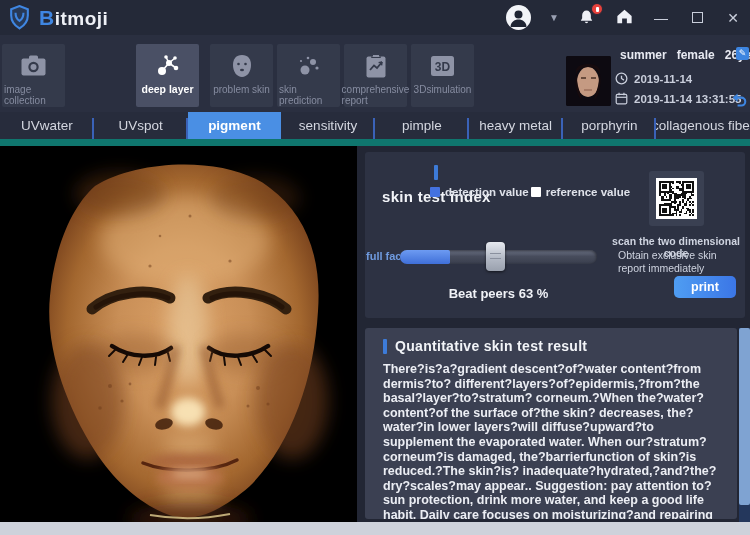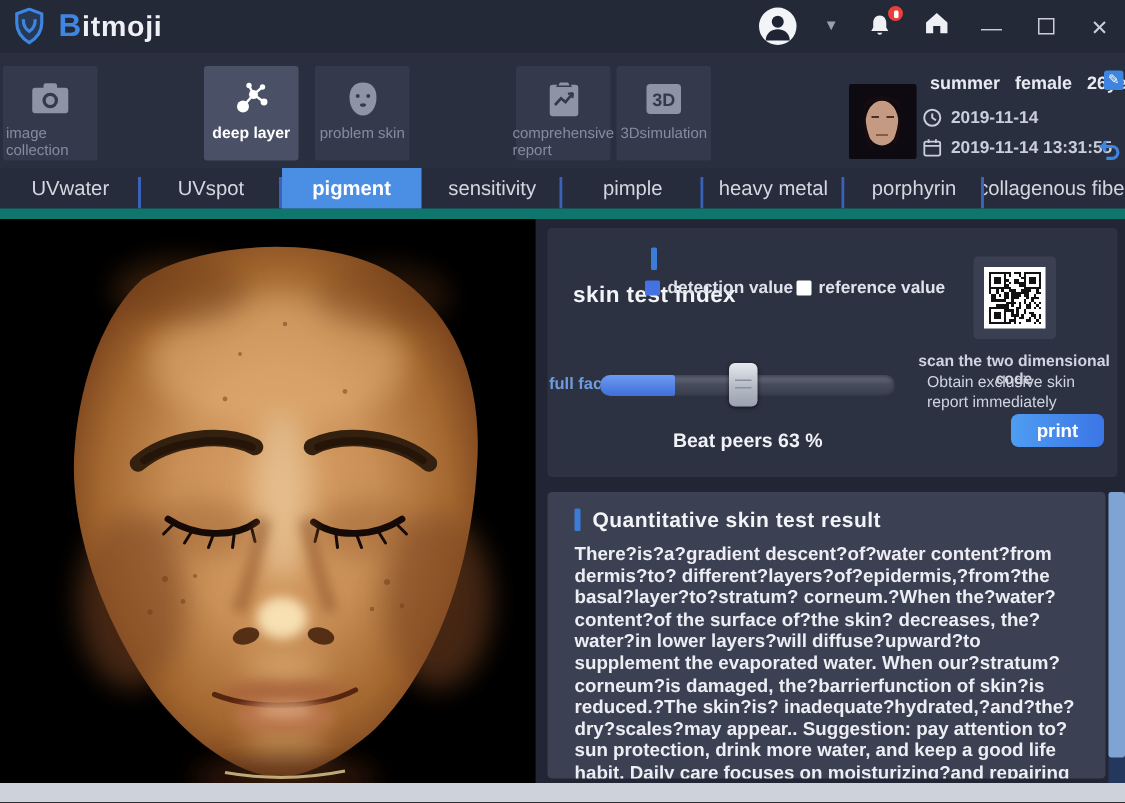--- a/index.html
+++ b/index.html
@@ -197,20 +197,32 @@
         <svg width="26" height="26" viewBox="0 0 26 26">
           <path d="M13 2 C19 2 22 6 22 12 C22 19 18 24 13 24 C8 24 4 19 4 12 C4 6 7 2 13 2 Z" fill="#8e93a6"></path>
           <circle cx="9.5" cy="11" r="1.3" fill="#343a4b"></circle>
           <circle cx="16.5" cy="11" r="1.3" fill="#343a4b"></circle>
           <ellipse cx="13" cy="17" rx="2" ry="1.2" fill="#343a4b"></ellipse>
         </svg>
       </span>
       <span class="tlabel">problem skin</span>
     </div>
 
+    <div class="tool-item" style="left:277px">
+      <span class="ticon">
+        <svg width="26" height="26" viewBox="0 0 26 26">
+          <circle cx="9" cy="17" r="4.5" fill="#8e93a6"></circle>
+          <circle cx="17" cy="9" r="3" fill="#8e93a6"></circle>
+          <circle cx="21" cy="15" r="1.6" fill="#8e93a6"></circle>
+          <circle cx="12" cy="5" r="1.3" fill="#8e93a6"></circle>
+          <circle cx="5" cy="8" r="1.1" fill="#8e93a6"></circle>
+        </svg>
+      </span>
+      <span class="tlabel">skin prediction</span>
+    </div>
 
     <div class="tool-item" style="left:344px">
       <span class="ticon">
         <svg width="24" height="26" viewBox="0 0 24 26">
           <rect x="2.5" y="3.5" width="19" height="21" rx="2" fill="#8e93a6"></rect>
           <path d="M9 1.5 h6 l1.5 3 h-9 Z" fill="#8e93a6" stroke="#343a4b" stroke-width="1"></path>
           <polyline points="6,17 10,12.5 13,15 18,9" fill="none" stroke="#343a4b" stroke-width="1.8"></polyline>
           <path d="M18 9 l-3.4 .6 M18 9 l-.4 3.4" stroke="#343a4b" stroke-width="1.4"></path>
         </svg>
       </span>

